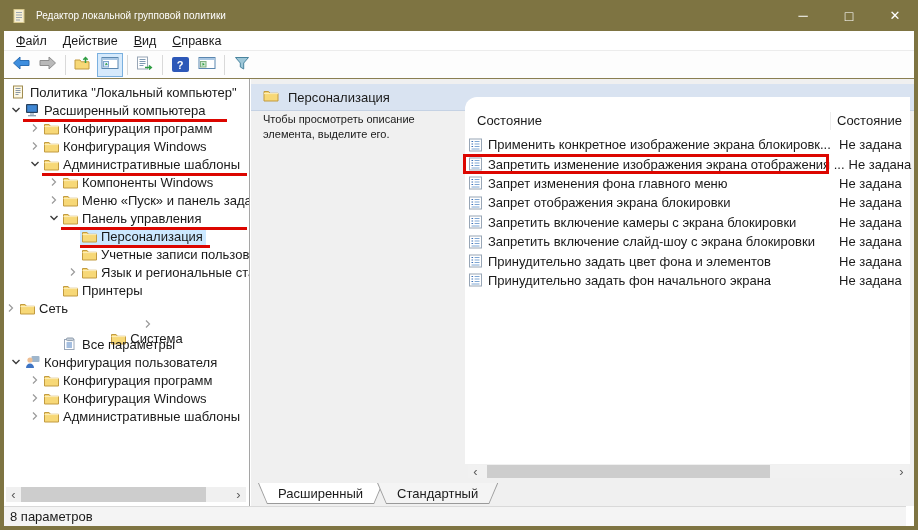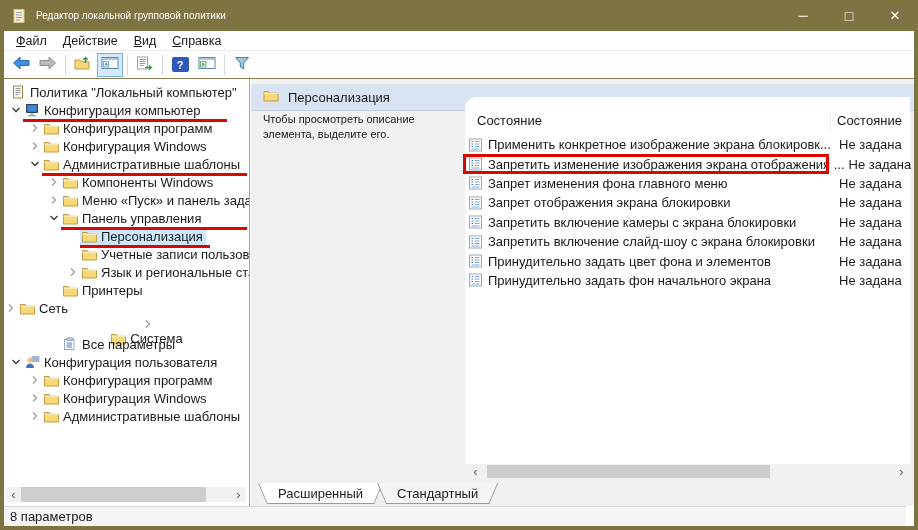--- a/index.html
+++ b/index.html
@@ -175,21 +175,21 @@
               </span>
               <span class="nlab">
                 <span class="ticon">
                   <svg width="15" height="15" viewBox="0 0 15 15">
                     <rect x="1" y="1" width="12" height="9" rx="1" fill="#27405c"></rect>
                     <rect x="2.2" y="2.2" width="9.6" height="6.6" fill="#3f87d4"></rect>
                     <rect x="5" y="10" width="4" height="2" fill="#b9c7d4"></rect>
                     <rect x="3" y="12" width="8" height="1.4" fill="#8ea2b4"></rect>
                   </svg>
                 </span>
-                <span class="tlabel">Конфигурация компьютер</span>
+                <span class="tlabel">Расширенный компьютера</span>
               </span>
               <span class="red-underline" style="left: 19px; width: 204px;"></span>
             </div>
             <div class="trow" style="padding-left: 24px;">
               <span class="chev">
                 <svg width="10" height="10" viewBox="0 0 10 10">
                   <path d="M3 1.5 6.5 5 3 8.5" fill="none" stroke="#9a9a9a" stroke-width="1.2"></path>
                 </svg>
               </span>
               <span class="nlab">

